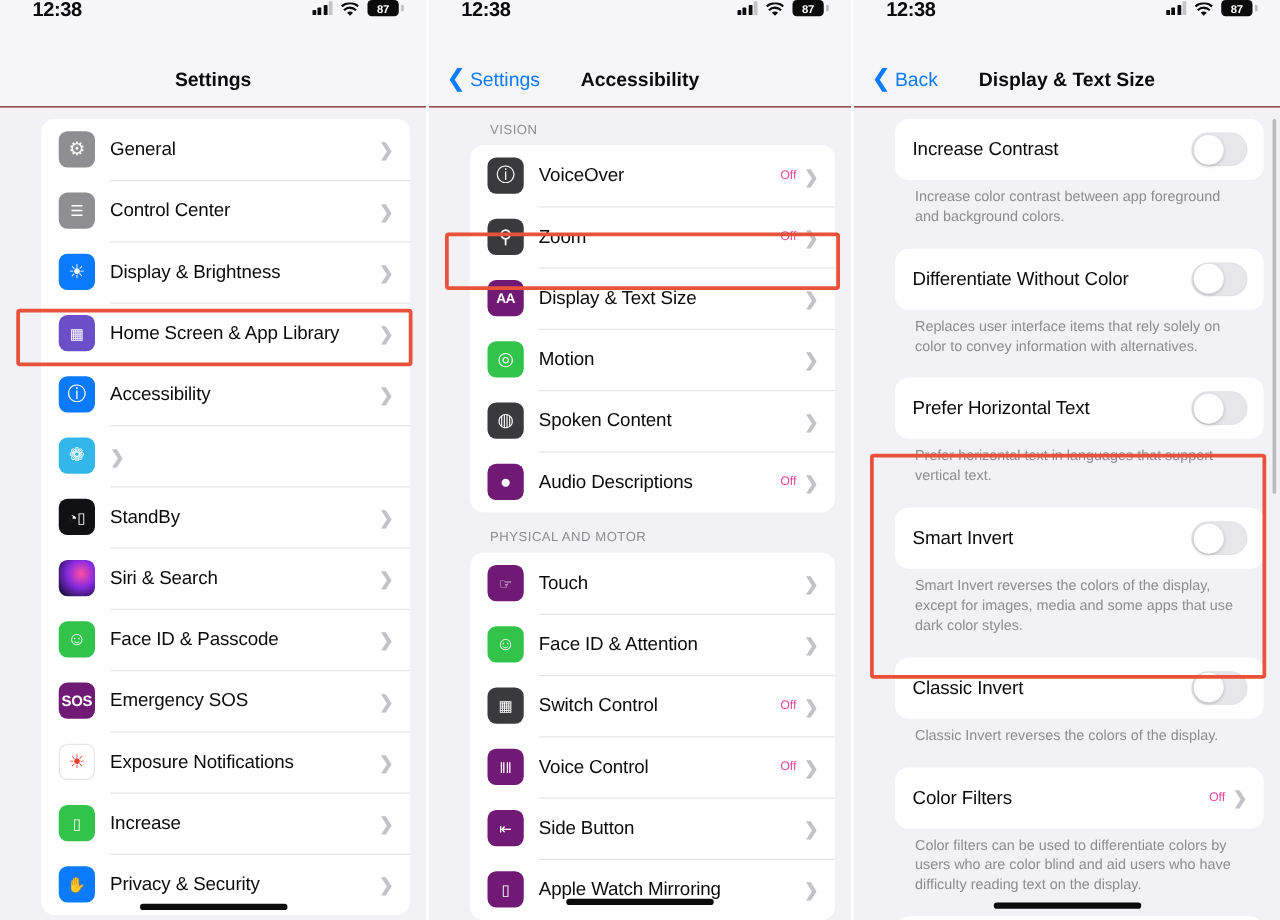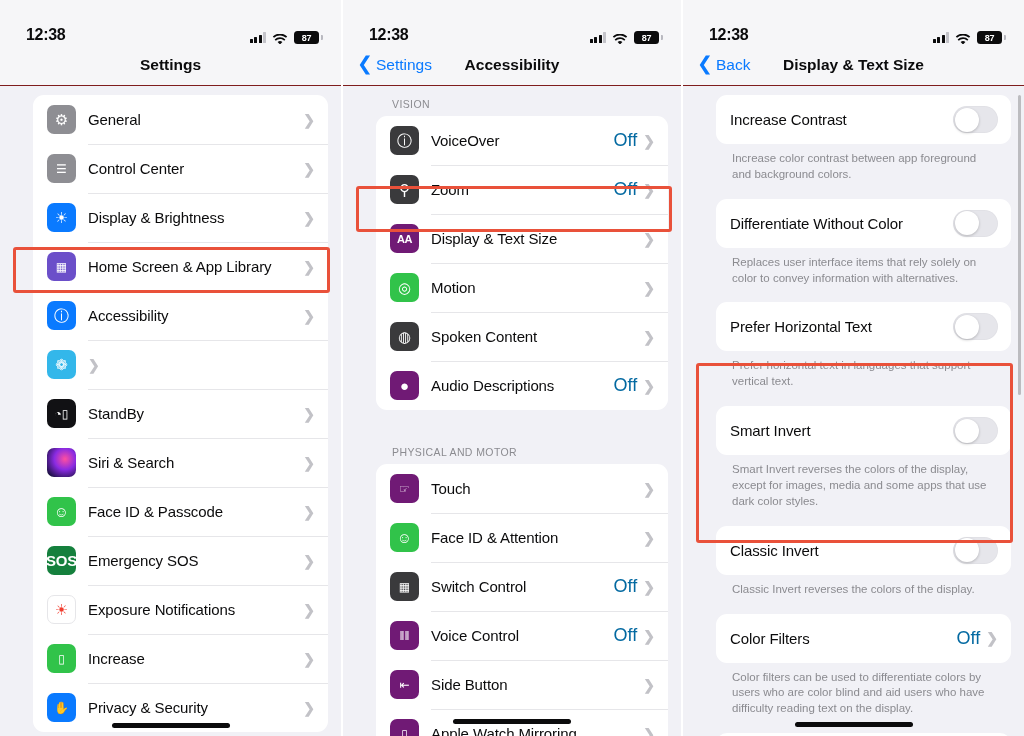--- a/index.html
+++ b/index.html
@@ -16,21 +16,21 @@
     background: #f1f1f6;
     overflow: hidden;
   }
   .phone.p1 { width: 341px; }
   .phone.p2 { width: 342px; border-left: 2px solid #ffffff; border-right: 2px solid #ffffff; }
   .phone.p3 { width: 341px; }
 
   
   .statusbar {
     height: 44px;
-    display: flex; align-items: flex-end; justify-content: space-between;
+    display: flex; align-items: flex-start; justify-content: space-between;
     padding: 0 22px 0 26px;
     background: #f6f6f8;
   }
   .clock { font-size: 16px; font-weight: bold; color: #0b0b0c; letter-spacing: -0.3px; }
   .stat-right { display: flex; align-items: center; gap: 6px; }
   .sig { display: flex; align-items: flex-end; gap: 1.5px; height: 11px; }
   .sig i { display: block; width: 3px; background: #0b0b0c; border-radius: 0.5px; }
   .sig i:nth-child(1) { height: 4px; }
   .sig i:nth-child(2) { height: 6px; }
   .sig i:nth-child(3) { height: 8.5px; }
@@ -86,21 +86,21 @@
     height: 1px; background: #e6e6e9;
   }
 
   .app-ic {
     width: 29px; height: 29px; border-radius: 7px; flex: 0 0 29px;
     margin-right: 12px;
     display: flex; align-items: center; justify-content: center;
     font-size: 13px; color: #fff; overflow: hidden; position: relative;
   }
   .row-label { font-size: 15px; color: #0b0b0c; flex: 1; letter-spacing: -0.1px; }
-  .row-value { font-size: 18px; color: #0369a1; margin-right: 6px; }
+  .row-value { font-size: 10px; color: #ec4899; margin-right: 6px; }
   .chev { color: #c2c2c7; font-size: 14px; font-weight: 600; line-height: 1; }
 
   
   .toggle {
     width: 45px; height: 27px; border-radius: 14px;
     background: #e6e6eb; position: relative; flex: 0 0 45px;
     box-shadow: inset 0 0 0 1px rgba(0,0,0,0.02);
   }
   .toggle .knob {
     position: absolute; top: 1.5px; left: 1.5px;
@@ -136,21 +136,21 @@
   
   .ic-gear { background: #8e8e93; }
   .ic-cc { background: #8e8e93; }
   .ic-disp { background: #0a7aff; }
   .ic-home { background: #6b4fc9; }
   .ic-acc { background: #0a7aff; }
   .ic-wall { background: #33b7ea; }
   .ic-standby { background: #111114; }
   .ic-siri { background: radial-gradient(circle at 62% 38%, #ff4fa0 0%, #8a2be2 42%, #1a1040 88%); }
   .ic-faceid { background: #31c34a; }
-  .ic-sos { background: #15803d; font-size: 15px; font-weight: bold; letter-spacing: -0.3px; }
+  .ic-sos { background: #701a75; font-size: 12px; font-weight: bold; letter-spacing: -0.3px; }
   .ic-expo { background: #ffffff; border: 1px solid #e6e6e9; }
   .ic-batt { background: #31c34a; }
   .ic-priv { background: #0a7aff; }
   .ic-dark { background: #3a3a3c; }
   .ic-green { background: #31c34a; }
   .ic-blue { background: #701a75; }
 
   .glyph { font-size: 15px; line-height: 1; }
   .glyph-sm { font-size: 12px; line-height: 1; }
   .aa { font-size: 11px; font-weight: bold; letter-spacing: -0.5px; }
@@ -350,21 +350,21 @@
         <div class="row">
           <span class="app-ic ic-blue">
               <span class="glyph">●</span>
             </span>
           <span class="row-label">Audio Descriptions</span>
           <span class="row-value">Off</span>
           <span class="chev">❯</span>
         </div>
       </div>
 
-      <div class="sec-head" style="padding-top:36px">PHYSICAL AND MOTOR</div>
+      <div class="sec-head" style="padding-top:14px">PHYSICAL AND MOTOR</div>
       <div class="card">
         <div class="row">
           <span class="app-ic ic-blue">
               <span class="glyph-sm">☞</span>
             </span>
           <span class="row-label">Touch</span>
           <span class="chev">❯</span>
         </div>
         <div class="row">
           <span class="app-ic ic-green">

